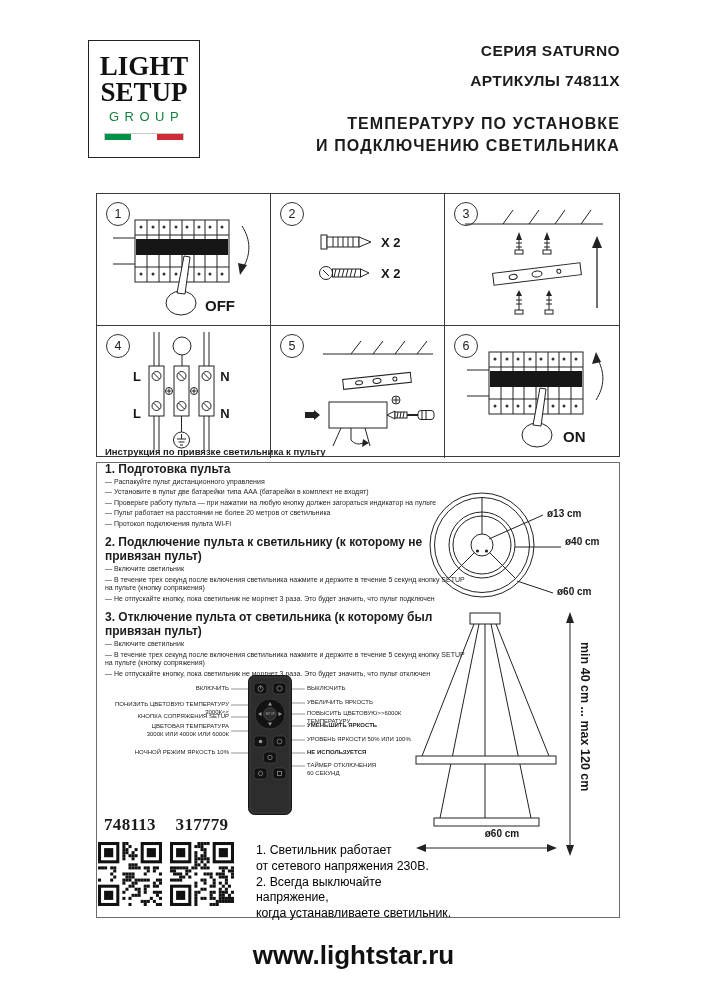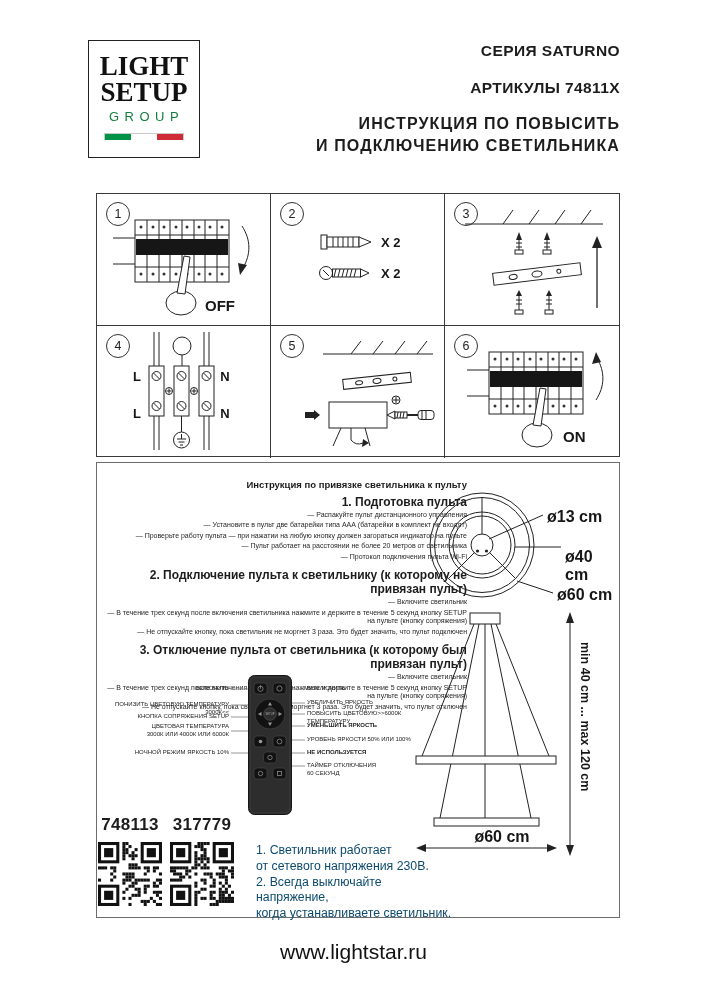--- a/index.html
+++ b/index.html
@@ -8,55 +8,55 @@
   .abs{position:absolute;}
 
   
   .logo-box{position:absolute;left:88px;top:40px;width:112px;height:118px;border:1.5px solid #222;box-sizing:border-box;text-align:center;}
   .logo-word{font-family:"Liberation Serif",serif;font-weight:bold;font-size:27px;line-height:26px;letter-spacing:0;color:#111;}
   .logo-word.first{margin-top:12px;}
   .logo-group{font-size:13px;letter-spacing:5.5px;margin-top:4px;color:#15803d;padding-left:5px;}
   .flag{width:80px;height:7px;margin:9px auto 0;display:flex;border:0.5px solid #c9c9c9;box-sizing:border-box;}
   .hdr-right{position:absolute;left:300px;top:42px;width:320px;text-align:right;}
   .hdr-series{font-size:15.5px;font-weight:bold;letter-spacing:0.4px;}
-  .hdr-articles{font-size:15.5px;font-weight:bold;letter-spacing:0.4px;margin-top:19px;}
+  .hdr-articles{font-size:15.5px;font-weight:bold;letter-spacing:0.4px;margin-top:12px;}
   .hdr-title{position:absolute;left:250px;top:113px;width:370px;text-align:right;font-size:16px;font-weight:bold;letter-spacing:1.1px;line-height:22px;}
 
   
   .panels{position:absolute;left:96px;top:193px;width:524px;height:264px;display:grid;grid-template-columns:1fr 1fr 1fr;grid-template-rows:132px 132px;border:1.2px solid #3a3a3a;box-sizing:border-box;}
   .panel{position:relative;border-right:1.1px solid #3a3a3a;border-bottom:1.1px solid #3a3a3a;box-sizing:border-box;}
   .panel:nth-child(3n){border-right:none;}
   .panel:nth-child(n+4){border-bottom:none;}
   .stepnum{position:absolute;left:9px;top:8px;width:22px;height:22px;border:1.2px solid #333;border-radius:50%;display:flex;align-items:center;justify-content:center;font-size:12.5px;color:#222;background:#fff;}
   .panel svg{position:absolute;left:0;top:0;}
   svg text{font-family:"Liberation Sans",sans-serif;}
 
   
   .mainbox{position:absolute;left:96px;top:462px;width:524px;height:456px;border:1.1px solid #6d6d6d;box-sizing:border-box;}
-  .pair{position:absolute;left:105px;top:479px;width:362px;text-align:right;}
+  .pair{position:absolute;left:105px;top:446px;width:362px;}
   .pair-title{font-size:9.5px;font-weight:bold;margin:0 0 5px;}
   .pair-h{font-size:12px;font-weight:bold;margin:7px 0 2px;}
   .pair-b{font-size:7px;line-height:8.6px;margin:0 0 1.8px;color:#262626;}
 
   
   .remote-area{position:absolute;left:100px;top:668px;width:340px;height:170px;}
   .rlab{position:absolute;font-size:6px;line-height:7.6px;color:#232323;}
   .rlab.left{left:0;width:129px;text-align:right;}
   .rlab.right{left:207px;width:132px;text-align:left;}
   .rlab.two{white-space:pre-line;}
   .rlab.bold{font-weight:bold;}
 
   
-  .dimlab{position:absolute;font-size:16px;font-weight:bold;color:#161616;}
+  .dimlab{position:absolute;font-size:10px;font-weight:bold;color:#161616;}
   .vlab{position:absolute;left:578px;top:642px;height:170px;writing-mode:vertical-rl;font-size:12.5px;font-weight:bold;color:#161616;display:flex;align-items:center;}
 
   
-  .pcode{position:absolute;width:68px;text-align:center;font-size:17px;font-weight:bold;letter-spacing:0.3px;}
-  .notes{position:absolute;left:256px;top:843px;width:200px;font-size:12.3px;line-height:15.8px;color:#0c4a6e;white-space:pre-line;}
-  .footer{position:absolute;left:0;top:940px;width:707px;text-align:center;font-size:21px;font-weight:normal;color:#111;}
+  .pcode{position:absolute;width:68px;text-align:center;font-size:17px;font-weight:bold;letter-spacing:0.3px;font-family:Liberation Serif, serif;}
+  .notes{position:absolute;left:256px;top:843px;width:200px;font-size:12.3px;line-height:15.8px;color:#000000;white-space:pre-line;}
+  .footer{position:absolute;left:0;top:940px;width:707px;text-align:center;font-size:26px;font-weight:bold;color:#111;}
 </style>
 </head>
 <body>
 
 <div class="page">
 
   <div class="logo-box">
     <div class="logo-word first">LIGHT</div>
     <div class="logo-word">SETUP</div>
     <div class="logo-group">GROUP</div>
@@ -66,21 +66,21 @@
         <rect x="26" y="0" width="26" height="6" fill="#ffffff"></rect>
         <rect x="52" y="0" width="26" height="6" fill="#ce2b37"></rect>
       </svg>
     </div>
   </div>
   <div class="hdr-right">
     <div class="hdr-series">СЕРИЯ SATURNO</div>
     <div class="hdr-articles">АРТИКУЛЫ 74811X</div>
   </div>
   <div class="hdr-title">
-    <div>ИНСТРУКЦИЯ ПО ПОВЫСИТЬ</div>
+    <div>ТЕМПЕРАТУРУ ПО УСТАНОВКЕ</div>
     <div>И ПОДКЛЮЧЕНИЮ СВЕТИЛЬНИКА</div>
   </div>
 
   <div class="panels">
 
     <div class="panel">
       <div class="stepnum">1</div>
       <svg width="174" height="132" viewBox="0 0 174 132">
         <g stroke="#222" fill="none">
           <line x1="16" y1="44" x2="38" y2="44"></line>
@@ -425,21 +425,21 @@
         <line x1="49.5" y1="84.5" x2="23.5" y2="110.5"></line>
         <line x1="64.5" y1="84.5" x2="90.5" y2="110.5"></line>
         <circle cx="52.5" cy="83" r="1.6" fill="#222" stroke="none"></circle>
         <circle cx="61.5" cy="83" r="1.6" fill="#222" stroke="none"></circle>
         <line x1="64" y1="71" x2="118" y2="47"></line>
         <line x1="90" y1="79" x2="136" y2="79"></line>
         <line x1="92" y1="113" x2="128" y2="125"></line>
       </g>
     </svg>
     <div class="dimlab" style="left:122px;top:40px">ø13 cm</div>
-    <div class="dimlab" style="left:140px;top:80px">ø40 cm</div>
+    <div class="dimlab" style="left:140px;top:68px">ø40 cm</div>
     <div class="dimlab" style="left:132px;top:118px">ø60 cm</div>
   </div>
 
   <div class="abs" style="left:412px;top:610px;width:205px;height:252px">
     <svg width="205" height="252" viewBox="0 0 205 252">
       <g stroke="#222" fill="none">
         <rect x="58" y="3" width="30" height="11" fill="#fff"></rect>
         <line x1="62" y1="14" x2="10" y2="146"></line>
         <line x1="67" y1="14" x2="28" y2="208"></line>
         <line x1="73" y1="14" x2="73" y2="208"></line>

